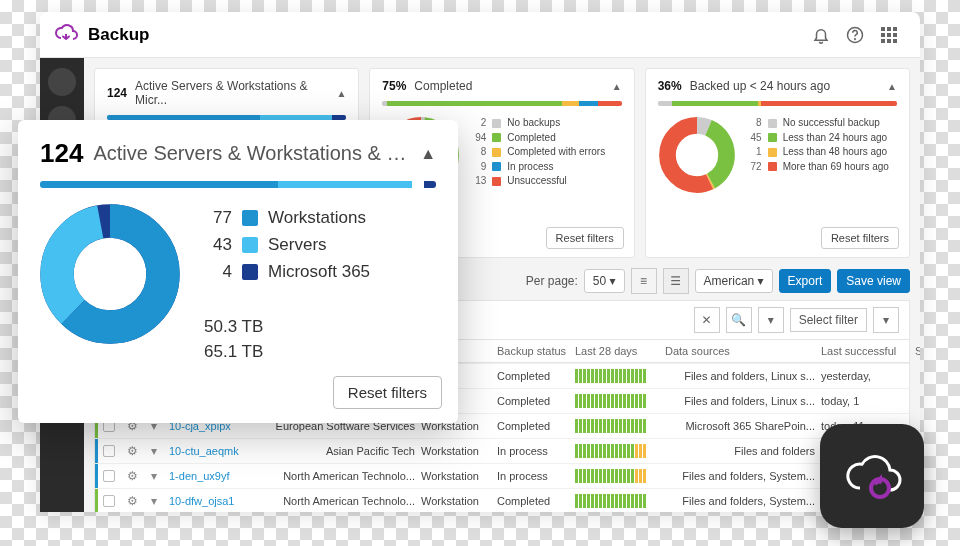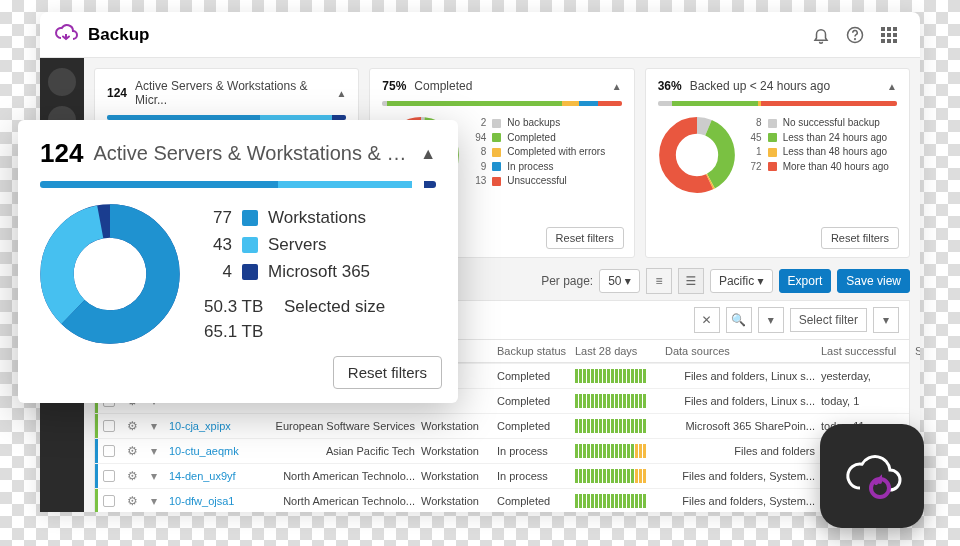--- a/index.html
+++ b/index.html
@@ -58,21 +58,21 @@
 .popover .phead { display: flex; align-items: center; gap: 10px; }
 .popover .phead .cnt { font-size: 26px; font-weight: 700; }
 .popover .phead .ttl { font-size: 20px; color: #555; white-space: nowrap; overflow: hidden; text-overflow: ellipsis; }
 .popover .phead .chev { margin-left: auto; color: #555; }
 .popover .pbar { height: 7px; margin-top: 12px; display: flex; border-radius: 3px; overflow: hidden; }
 .popover .pbody { display: flex; gap: 24px; margin-top: 16px; align-items: flex-start; }
 .popover .pdonut { width: 140px; height: 140px; }
 .popover .plegend .row { display: flex; align-items: center; gap: 10px; font-size: 17px; color: #333; line-height: 1.6; }
 .popover .plegend .num { width: 28px; text-align: right; }
 .popover .plegend .sw { width: 16px; height: 16px; border-radius: 2px; }
-.popover .stats { margin-top: 8px; font-size: 17px; color: #333; }
+.popover .stats { margin-top: 28px; font-size: 17px; color: #333; }
 .popover .stats .row { display: flex; gap: 10px; line-height: 1.5; }
 .popover .stats .v { width: 70px; }
 .popover .reset2 { position: absolute; right: 16px; bottom: 14px; font-size: 15px; color: #333; background: #fff; border: 1px solid #bbb; border-radius: 4px; padding: 7px 14px; cursor: pointer; }
 
 
 .badge { position: absolute; right: 36px; bottom: 18px; width: 104px; height: 104px; background: #2b2b2b; border-radius: 22px; display: flex; align-items: center; justify-content: center; box-shadow: 0 8px 24px rgba(0,0,0,.3); }
 .badge svg { width: 64px; height: 64px; }
 </style>
 </head>
 <body>
@@ -243,34 +243,34 @@
                 <span>Less than 24 hours ago</span>
               </div>
               <div class="row">
                 <span class="num">1</span>
                 <span class="sw" style="background:#f6bb42"></span>
                 <span>Less than 48 hours ago</span>
               </div>
               <div class="row">
                 <span class="num">72</span>
                 <span class="sw" style="background:#e9573f"></span>
-                <span>More than 40 hours ago</span>
+                <span>More than 69 hours ago</span>
               </div>
             </div>
       </div>
       <button class="reset">Reset filters</button>
     </div>
       </div>
 
     <div class="toolbar">
       <span>Per page:</span>
       <span class="sel">50 ▾</span>
       <span class="viewbtn">≡</span>
       <span class="viewbtn active">☰</span>
-      <span class="sel">Pacific ▾</span>
+      <span class="sel">American ▾</span>
       <span class="btn primary">Export</span>
       <span class="btn primary">Save view</span>
     </div>
 
     <div class="filterbar">
       <span class="ic">✕</span>
       <span class="ic">🔍</span>
       <span class="ic">▾</span>
       <span class="selflt">
           <span>Select filter</span>
@@ -418,21 +418,21 @@
               <i class="o"></i>
             </span>
       <span class="ds">Files and folders</span>
       <span class="ls">yesterday</span>
       <span></span>
     </div>
     <div class="trow s-blue">
       <span class="cb"></span>
       <span class="gear">⚙</span>
       <span class="gear">▾</span>
-      <span class="name">14-den_ux9yf</span>
+      <span class="name">1-den_ux9yf</span>
       <span class="ds">North American Technolo...</span>
       <span>Workstation</span>
       <span>In process</span>
       <span class="sparks">
               <i class=""></i>
               <i class=""></i>
               <i class=""></i>
               <i class=""></i>
               <i class=""></i>
               <i class=""></i>
@@ -527,21 +527,20 @@
           </div>
           <div class="row">
             <span class="num">4</span>
             <span class="sw" style="background:#1a3d8f"></span>
             <span>Microsoft 365</span>
           </div>
         </div>
       <div class="stats" id="pstats">
           <div class="row">
             <span class="v">50.3 TB</span>
-            <span>Selected size</span>
           </div>
           <div class="row">
             <span class="v">65.1 TB</span>
           </div>
         </div>
     </div>
   </div>
   <button class="reset2">Reset filters</button>
 </div>
 

